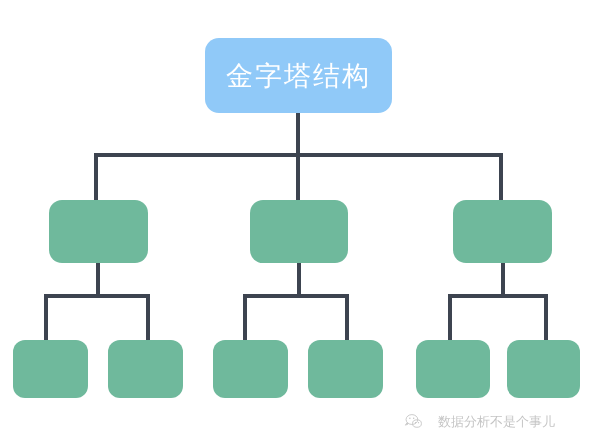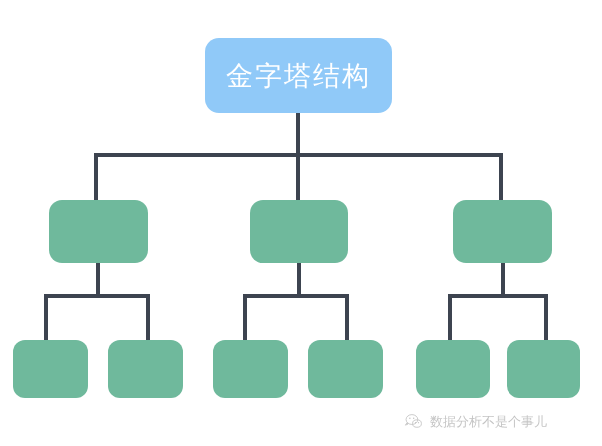--- a/index.html
+++ b/index.html
@@ -63,21 +63,21 @@
     background: #6fb99c;
     border-radius: 12px;
   }
 
   #footer-watermark {
     position: absolute;
     left: 404px;
     top: 412px;
     display: flex;
     align-items: center;
-    gap: 7px;
+    gap: 15px;
     opacity: 0.30;
   }
 
   #footer-watermark .wm-logo {
     width: 19px;
     height: 19px;
     flex: 0 0 auto;
     display: block;
   }
 

